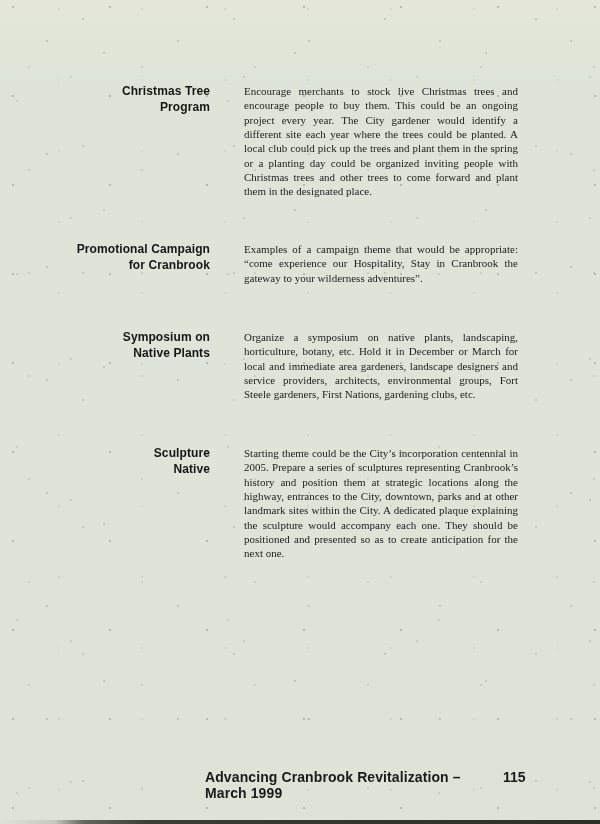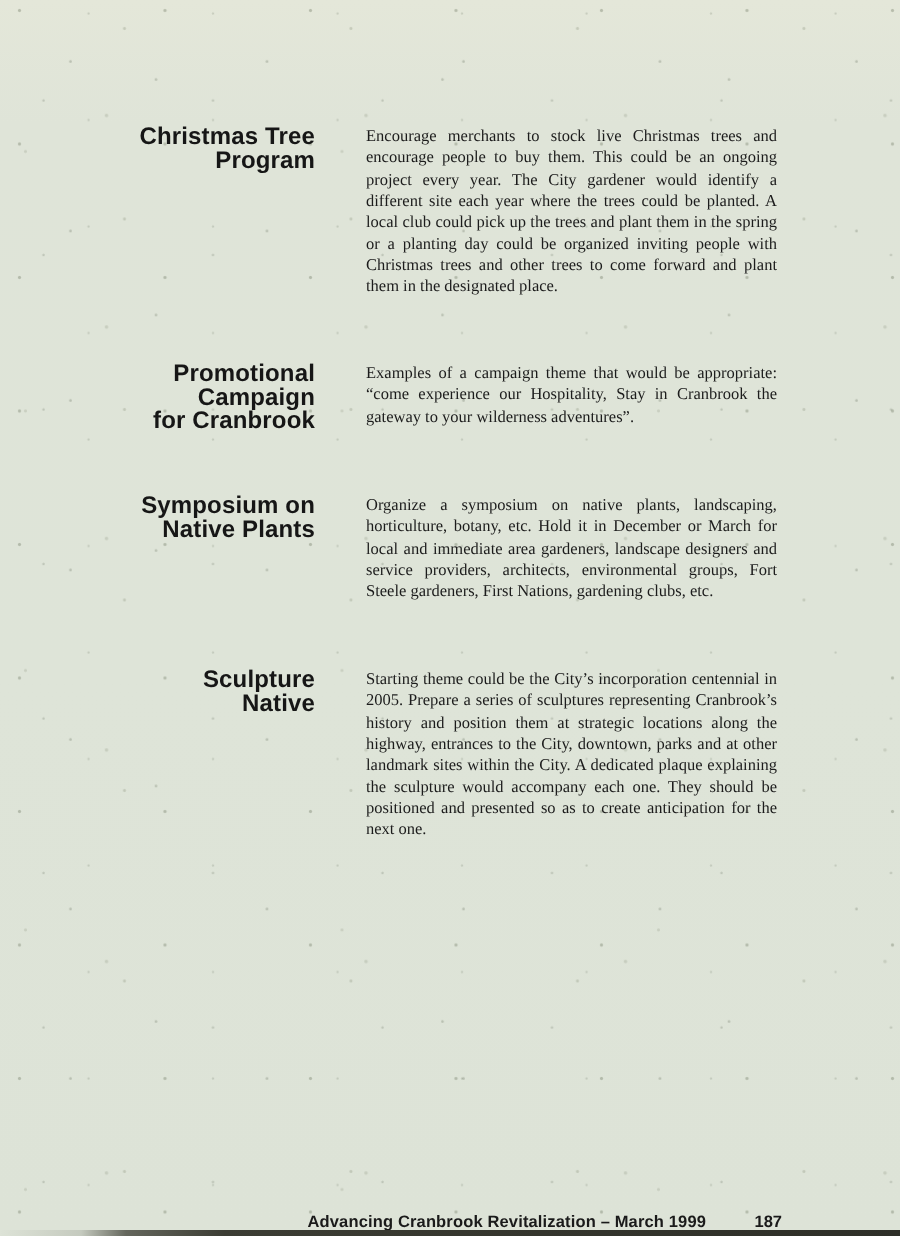--- a/index.html
+++ b/index.html
@@ -39,21 +39,21 @@
     width: 600px;
   }
   .section .heading {
     position: absolute;
     left: 40px;
     top: 0;
     width: 170px;
     text-align: right;
     font-family: "Liberation Sans", sans-serif;
     font-weight: bold;
-    font-size: 16px;
+    font-size: 12px;
     line-height: 15.5px;
     color: #161616;
     white-space: pre-line;
     letter-spacing: 0.1px;
   }
   .section .body-text {
     position: absolute;
     left: 244px;
     top: 0;
     width: 274px;
@@ -69,23 +69,22 @@
   .sec-3 { top: 330px; }
   .sec-4 { top: 446px; }
   .footer {
     position: absolute;
     top: 769px;
     left: 0;
     width: 480px;
     height: 16px;
     font-family: "Liberation Sans", sans-serif;
     font-weight: bold;
-    font-size: 11px;
+    font-size: 14px;
     color: #1a1a1a;
-    margin-top: 40px;
   }
   .footer .footer-title {
     position: absolute;
     left: 205px;
     top: 0;
     letter-spacing: 0.1px;
   }
   .footer .page-number {
     position: absolute;
     left: 503px;
@@ -130,18 +129,18 @@
   </div>
 
   <div class="section sec-4">
     <div class="heading">Sculpture
 Native</div>
     <div class="body-text">Starting theme could be the City’s incorporation centennial in 2005. Prepare a series of sculptures representing Cranbrook’s history and position them at strategic locations along the highway, entrances to the City, downtown, parks and at other landmark sites within the City. A dedicated plaque explaining the sculpture would accompany each one. They should be positioned and presented so as to create anticipation for the next one.</div>
   </div>
 
   <div class="footer">
     <span class="footer-title">Advancing Cranbrook Revitalization – March 1999</span>
-    <span class="page-number">187</span>
+    <span class="page-number">115</span>
   </div>
 
   <div class="scan-edge"></div>
 
 </div>
 
 </body></html>

